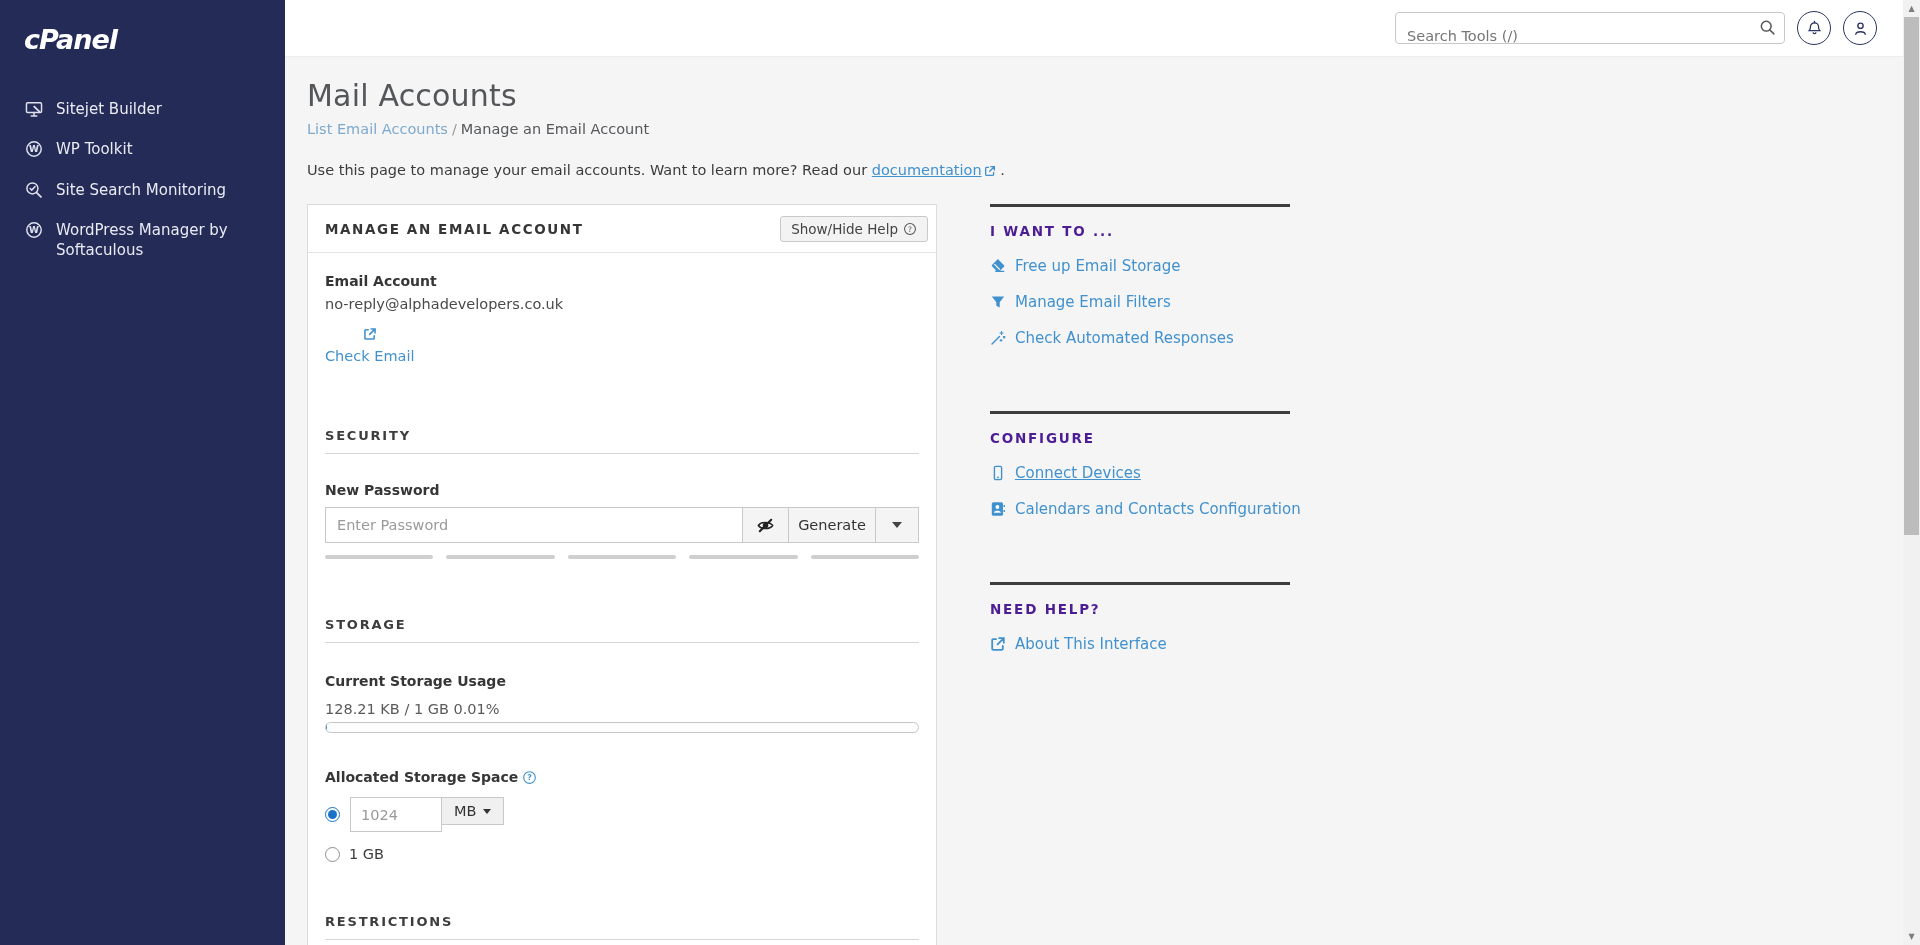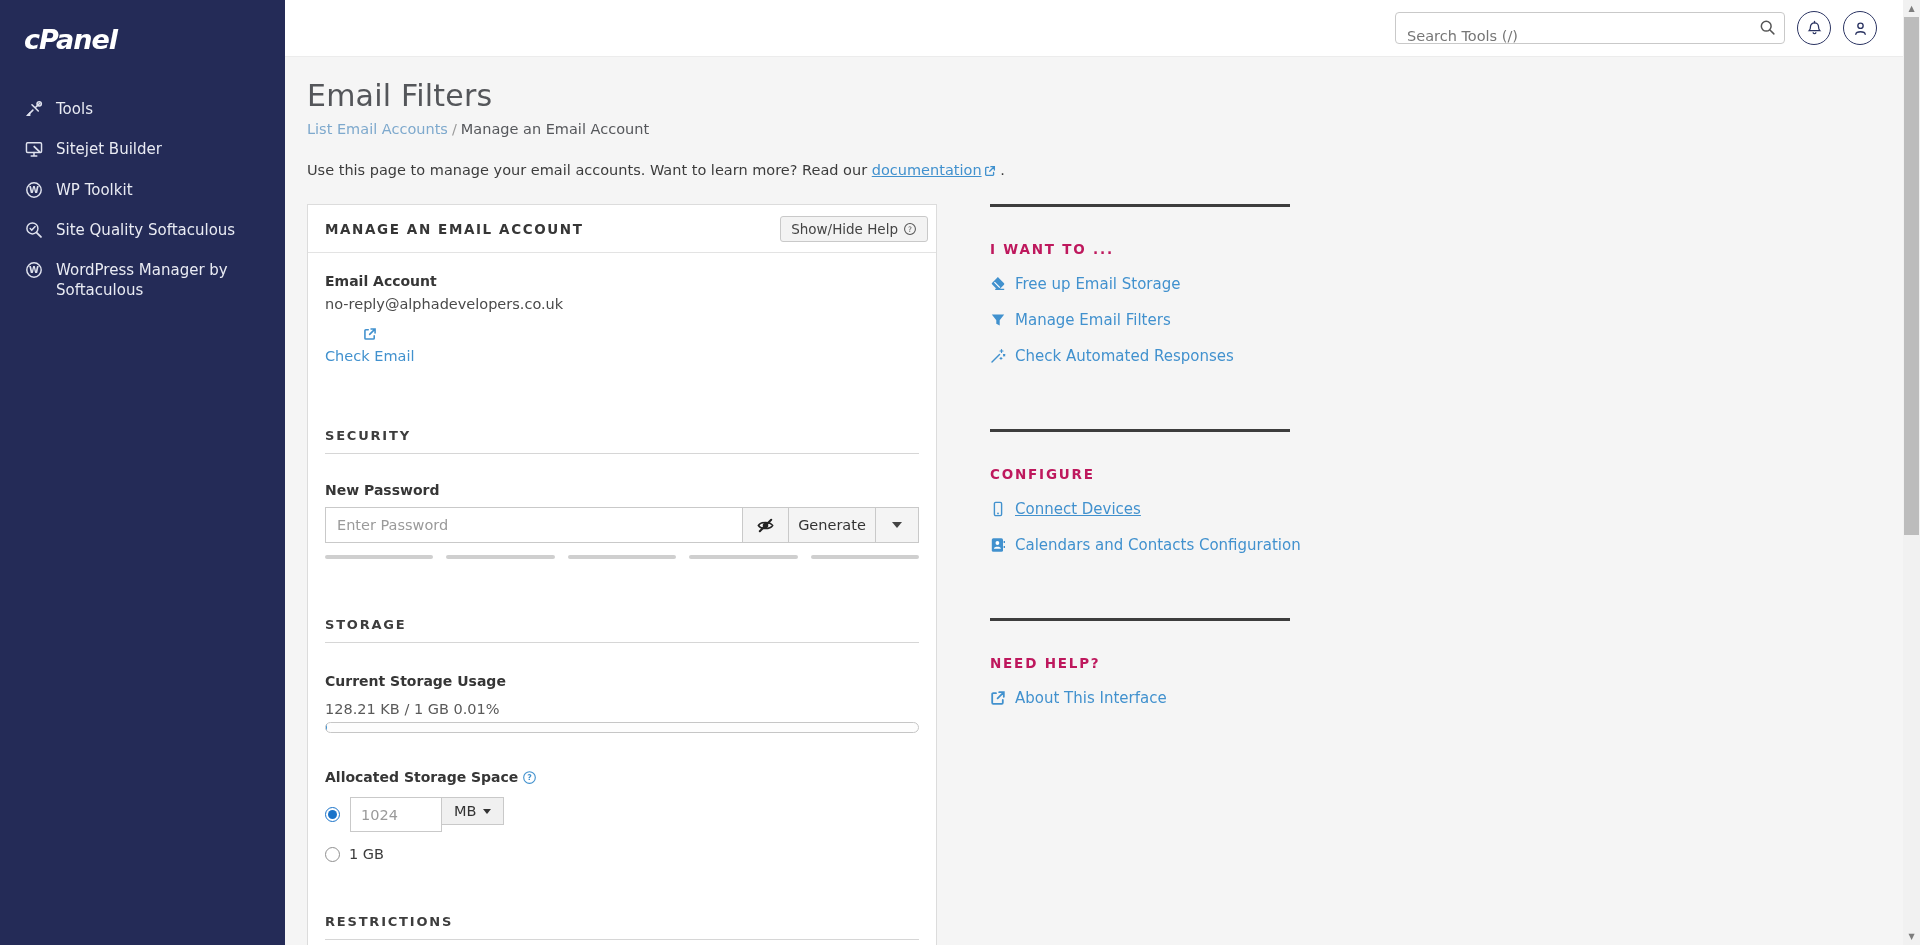--- a/index.html
+++ b/index.html
@@ -122,50 +122,38 @@
   .radio.checked { border-color:#1a73c9; }
   .radio.checked::after { content:""; position:absolute; left:2px; top:2px; width:9px; height:9px;
                           border-radius:50%; background:#1a73c9; }
   .radio-line { display:flex; align-items:center; gap:9px; margin-top:14px; font-size:14.5px; color:#3c3c3c; }
 
   .restr-label { margin-top:28px; }
 
   
   .rail { width:300px; margin-left:53px; }
   .rail-rule { border:none; border-top:3px solid #3d3d3d; margin:0; }
-  .rail-head { font-size:13.5px; font-weight:700; letter-spacing:1.8px; color:#be185d;
-               margin:34px 0 8px 0; }
+  .rail-head { font-size:13.5px; font-weight:700; letter-spacing:1.8px; color:#4c1d95;
+               margin:16px 0 8px 0; }
   .rail-link { display:flex; align-items:center; gap:9px; color:#4191ce; font-size:15px;
                text-decoration:none; margin-top:18px; width:max-content; }
   .rail-link .ico { width:16px; height:16px; flex:0 0 16px; }
   .rail-link.underlined { text-decoration:underline; }
   .rail-section { margin-bottom:38px; }
   .rail-section:last-child { margin-bottom:0; }
   .rail-section .spacer { height:26px; }
 </style>
 </head>
 <body>
 
 <div class="sidebar">
   <div class="logo">cPanel</div>
   <div class="nav">
     <div class="nav-item">
       <span class="ico">
-        <svg width="18" height="18" viewBox="0 0 16 16" fill="none" stroke="currentColor" stroke-width="1.4" stroke-linecap="round">
-          <path d="M2.5 13.5 L7 9"></path>
-            <path d="M9.5 6.5 L13 3"></path>
-          <circle cx="12.6" cy="3.4" r="1.9"></circle>
-            <path d="M2.5 13.5 l1.6.0 0-1.6z" fill="currentColor"></path>
-          <path d="M6.2 4.2 L11.8 9.8"></path>
-        </svg>
-      </span>
-      <span>Tools</span>
-    </div>
-    <div class="nav-item">
-      <span class="ico">
         <svg width="18" height="18" viewBox="0 0 16 16" fill="none" stroke="currentColor" stroke-width="1.3" stroke-linecap="round">
           <rect x="1.3" y="2.5" width="13.4" height="8.6" rx="1"></rect>
           <path d="M5.5 14.2 h5 M8 11.2 v3"></path>
           <path d="M8.2 5.8 l4.6 4.6" stroke-width="1.6"></path>
         </svg>
       </span>
       <span>Sitejet Builder</span>
     </div>
     <div class="nav-item">
       <span class="ico">
@@ -177,21 +165,21 @@
       <span>WP Toolkit</span>
     </div>
     <div class="nav-item">
       <span class="ico">
         <svg width="18" height="18" viewBox="0 0 16 16" fill="none" stroke="currentColor" stroke-width="1.3" stroke-linecap="round">
           <circle cx="6.6" cy="6.6" r="4.9"></circle>
           <path d="M10.3 10.3 L14.2 14.2" stroke-width="1.6"></path>
           <path d="M4.6 6.7 l1.4 1.4 L9 4.9"></path>
         </svg>
       </span>
-      <span>Site Quality Softaculous</span>
+      <span>Site Search Monitoring</span>
     </div>
     <div class="nav-item">
       <span class="ico">
         <svg width="18" height="18" viewBox="0 0 16 16" fill="none" stroke="currentColor" stroke-width="1.3">
           <circle cx="8" cy="8" r="6.4"></circle>
           <text x="8" y="10.8" text-anchor="middle" font-size="8" font-weight="bold" fill="currentColor" stroke="none" font-family="inherit">W</text>
         </svg>
       </span>
       <span style="max-width:175px">WordPress Manager by Softaculous</span>
     </div>
@@ -227,21 +215,21 @@
   </div>
 </div>
 
 <div class="scrollbar">
   <div class="arrow">▲</div>
   <div class="thumb"></div>
   <div class="arrow down">▼</div>
 </div>
 
 <div class="content">
-  <h1 class="page-title">Email Filters</h1>
+  <h1 class="page-title">Mail Accounts</h1>
 
   <div class="breadcrumb">
     <a href="#">List Email Accounts</a><span class="sep">/</span><span>Manage an Email Account</span>
   </div>
 
   <div class="intro">
     <span>Use this page to manage your email accounts. Want to learn more? Read our </span><a href="#" class="doc-link">documentation</a><span class="ext-ic-inline">
       <svg width="12" height="12" viewBox="0 0 16 16" fill="none" stroke="currentColor" stroke-width="1.8" stroke-linecap="round">
         <path d="M6 3.2 H3.2 a1 1 0 0 0 -1 1 V12.8 a1 1 0 0 0 1 1 H11.8 a1 1 0 0 0 1-1 V10"></path>
         <path d="M9.2 2.2 h4.6 v4.6 M13.6 2.4 L7.6 8.4"></path>

